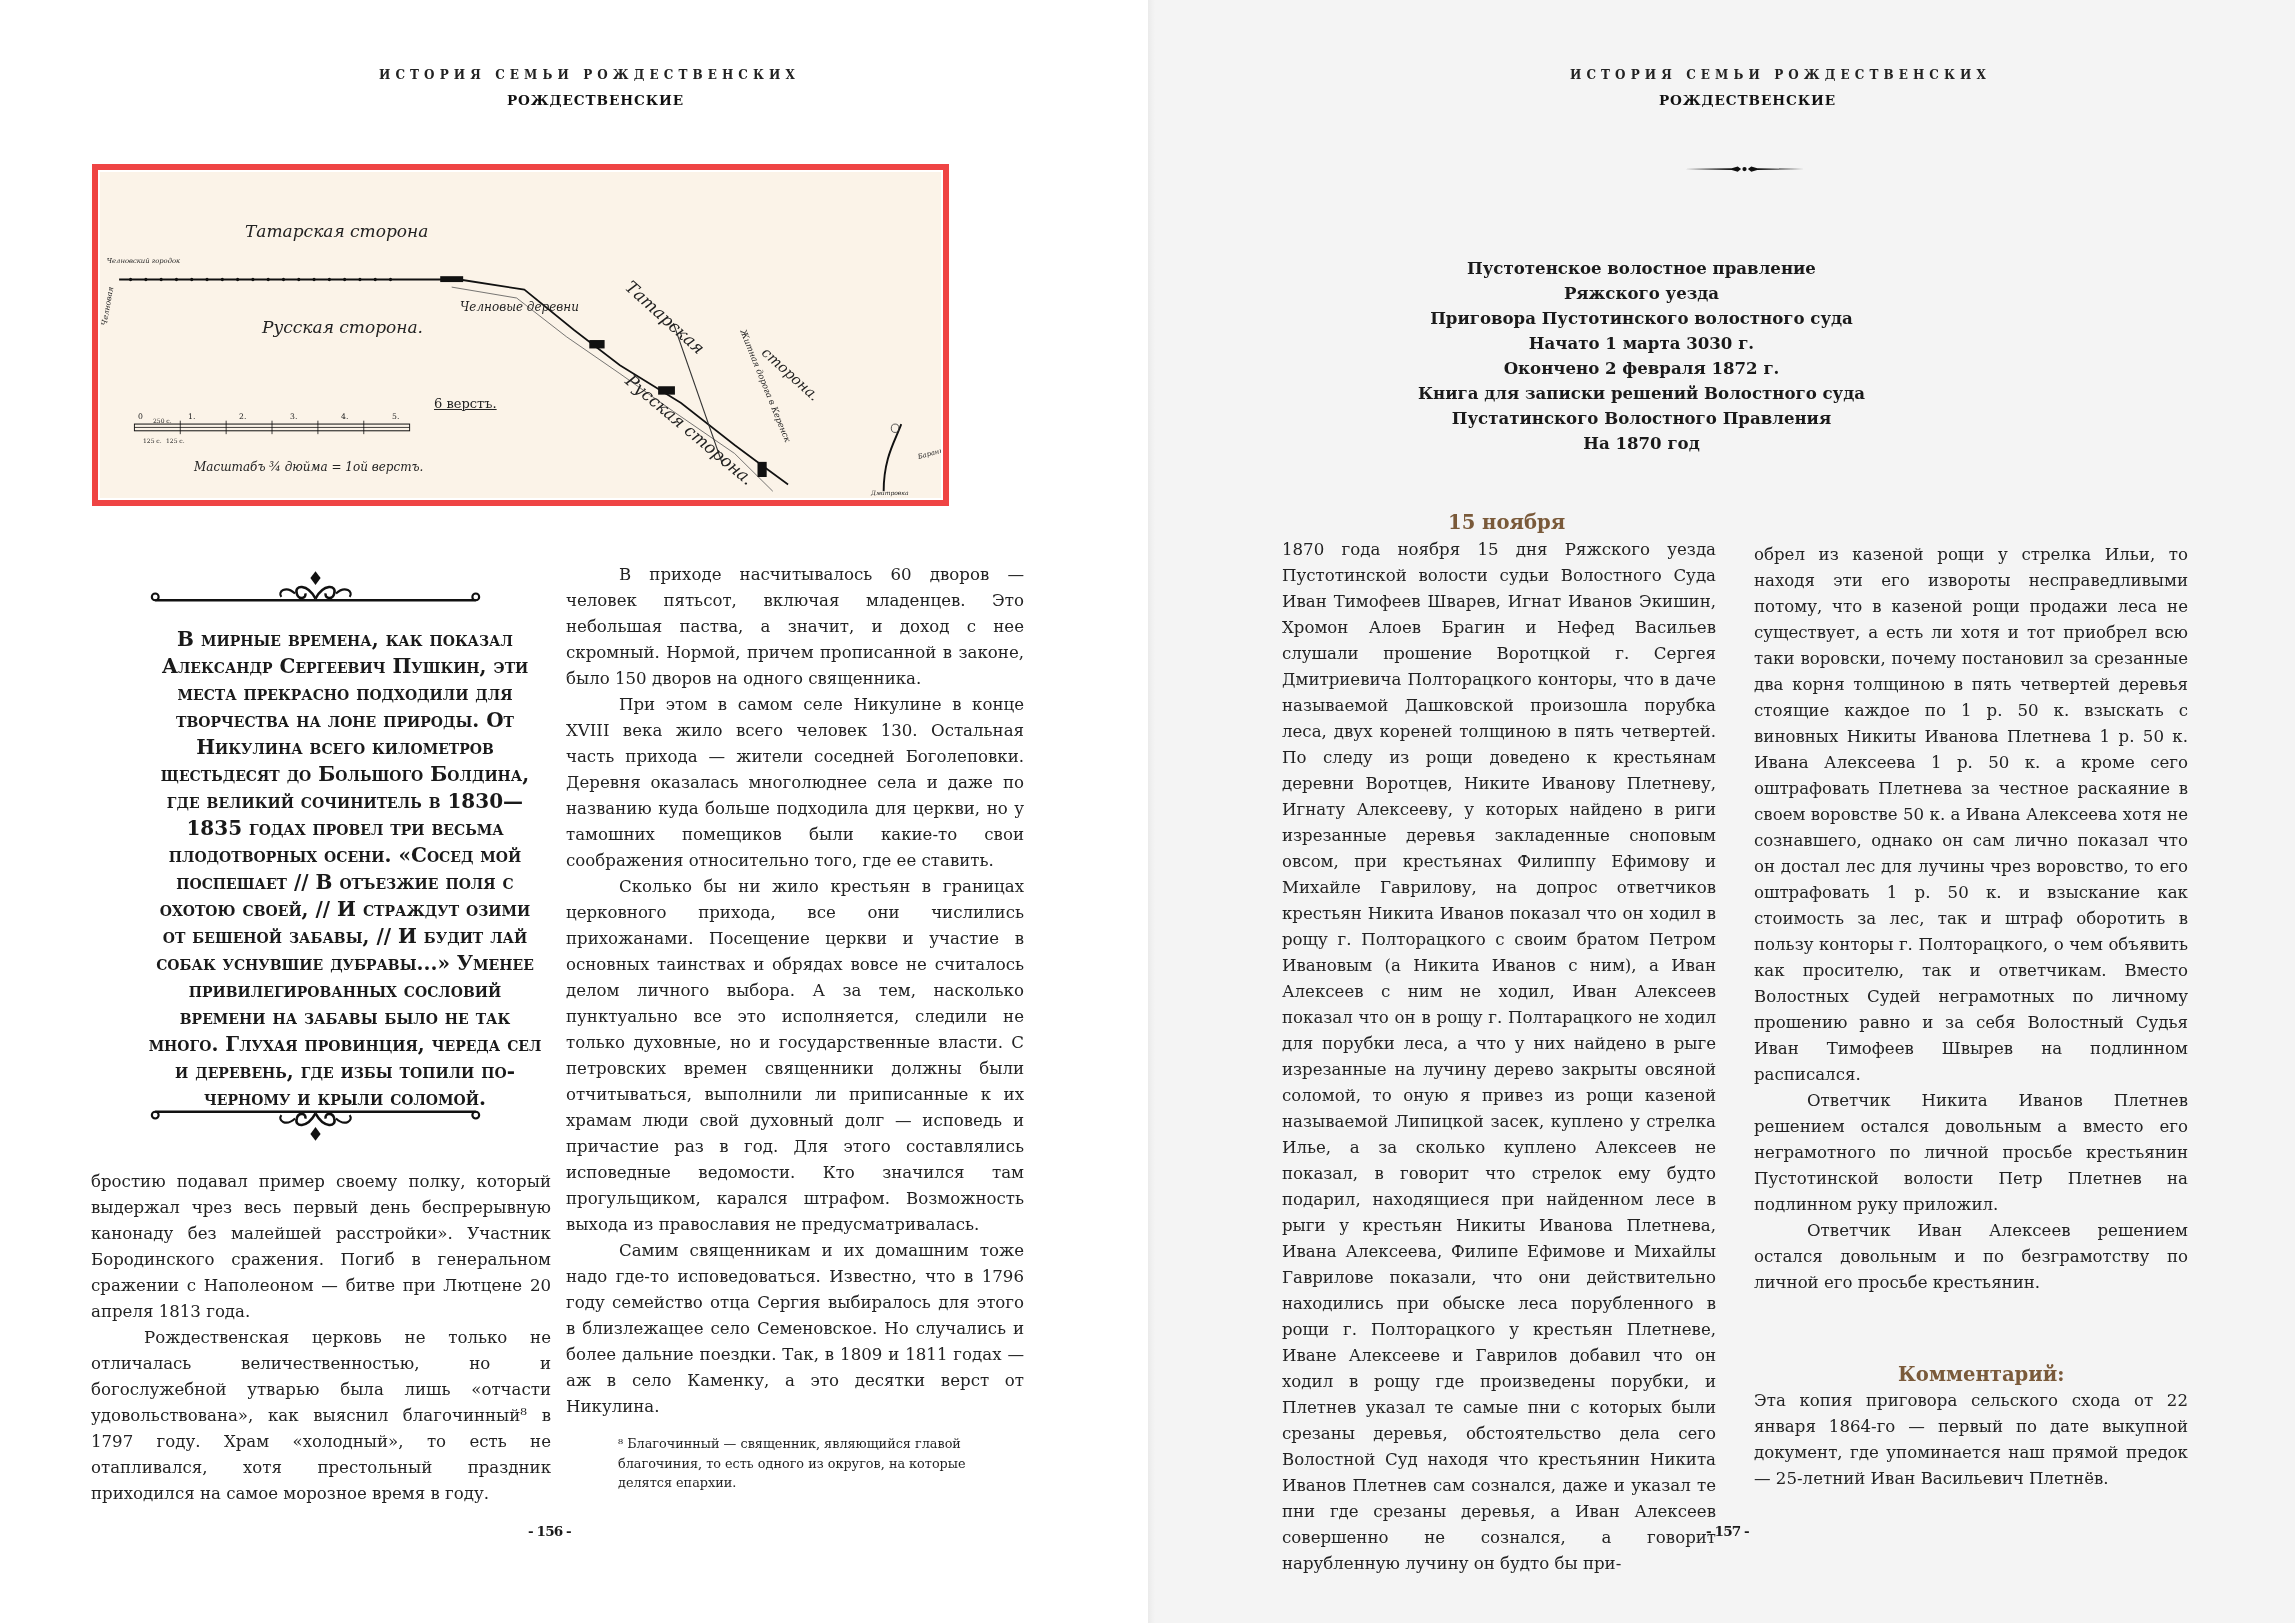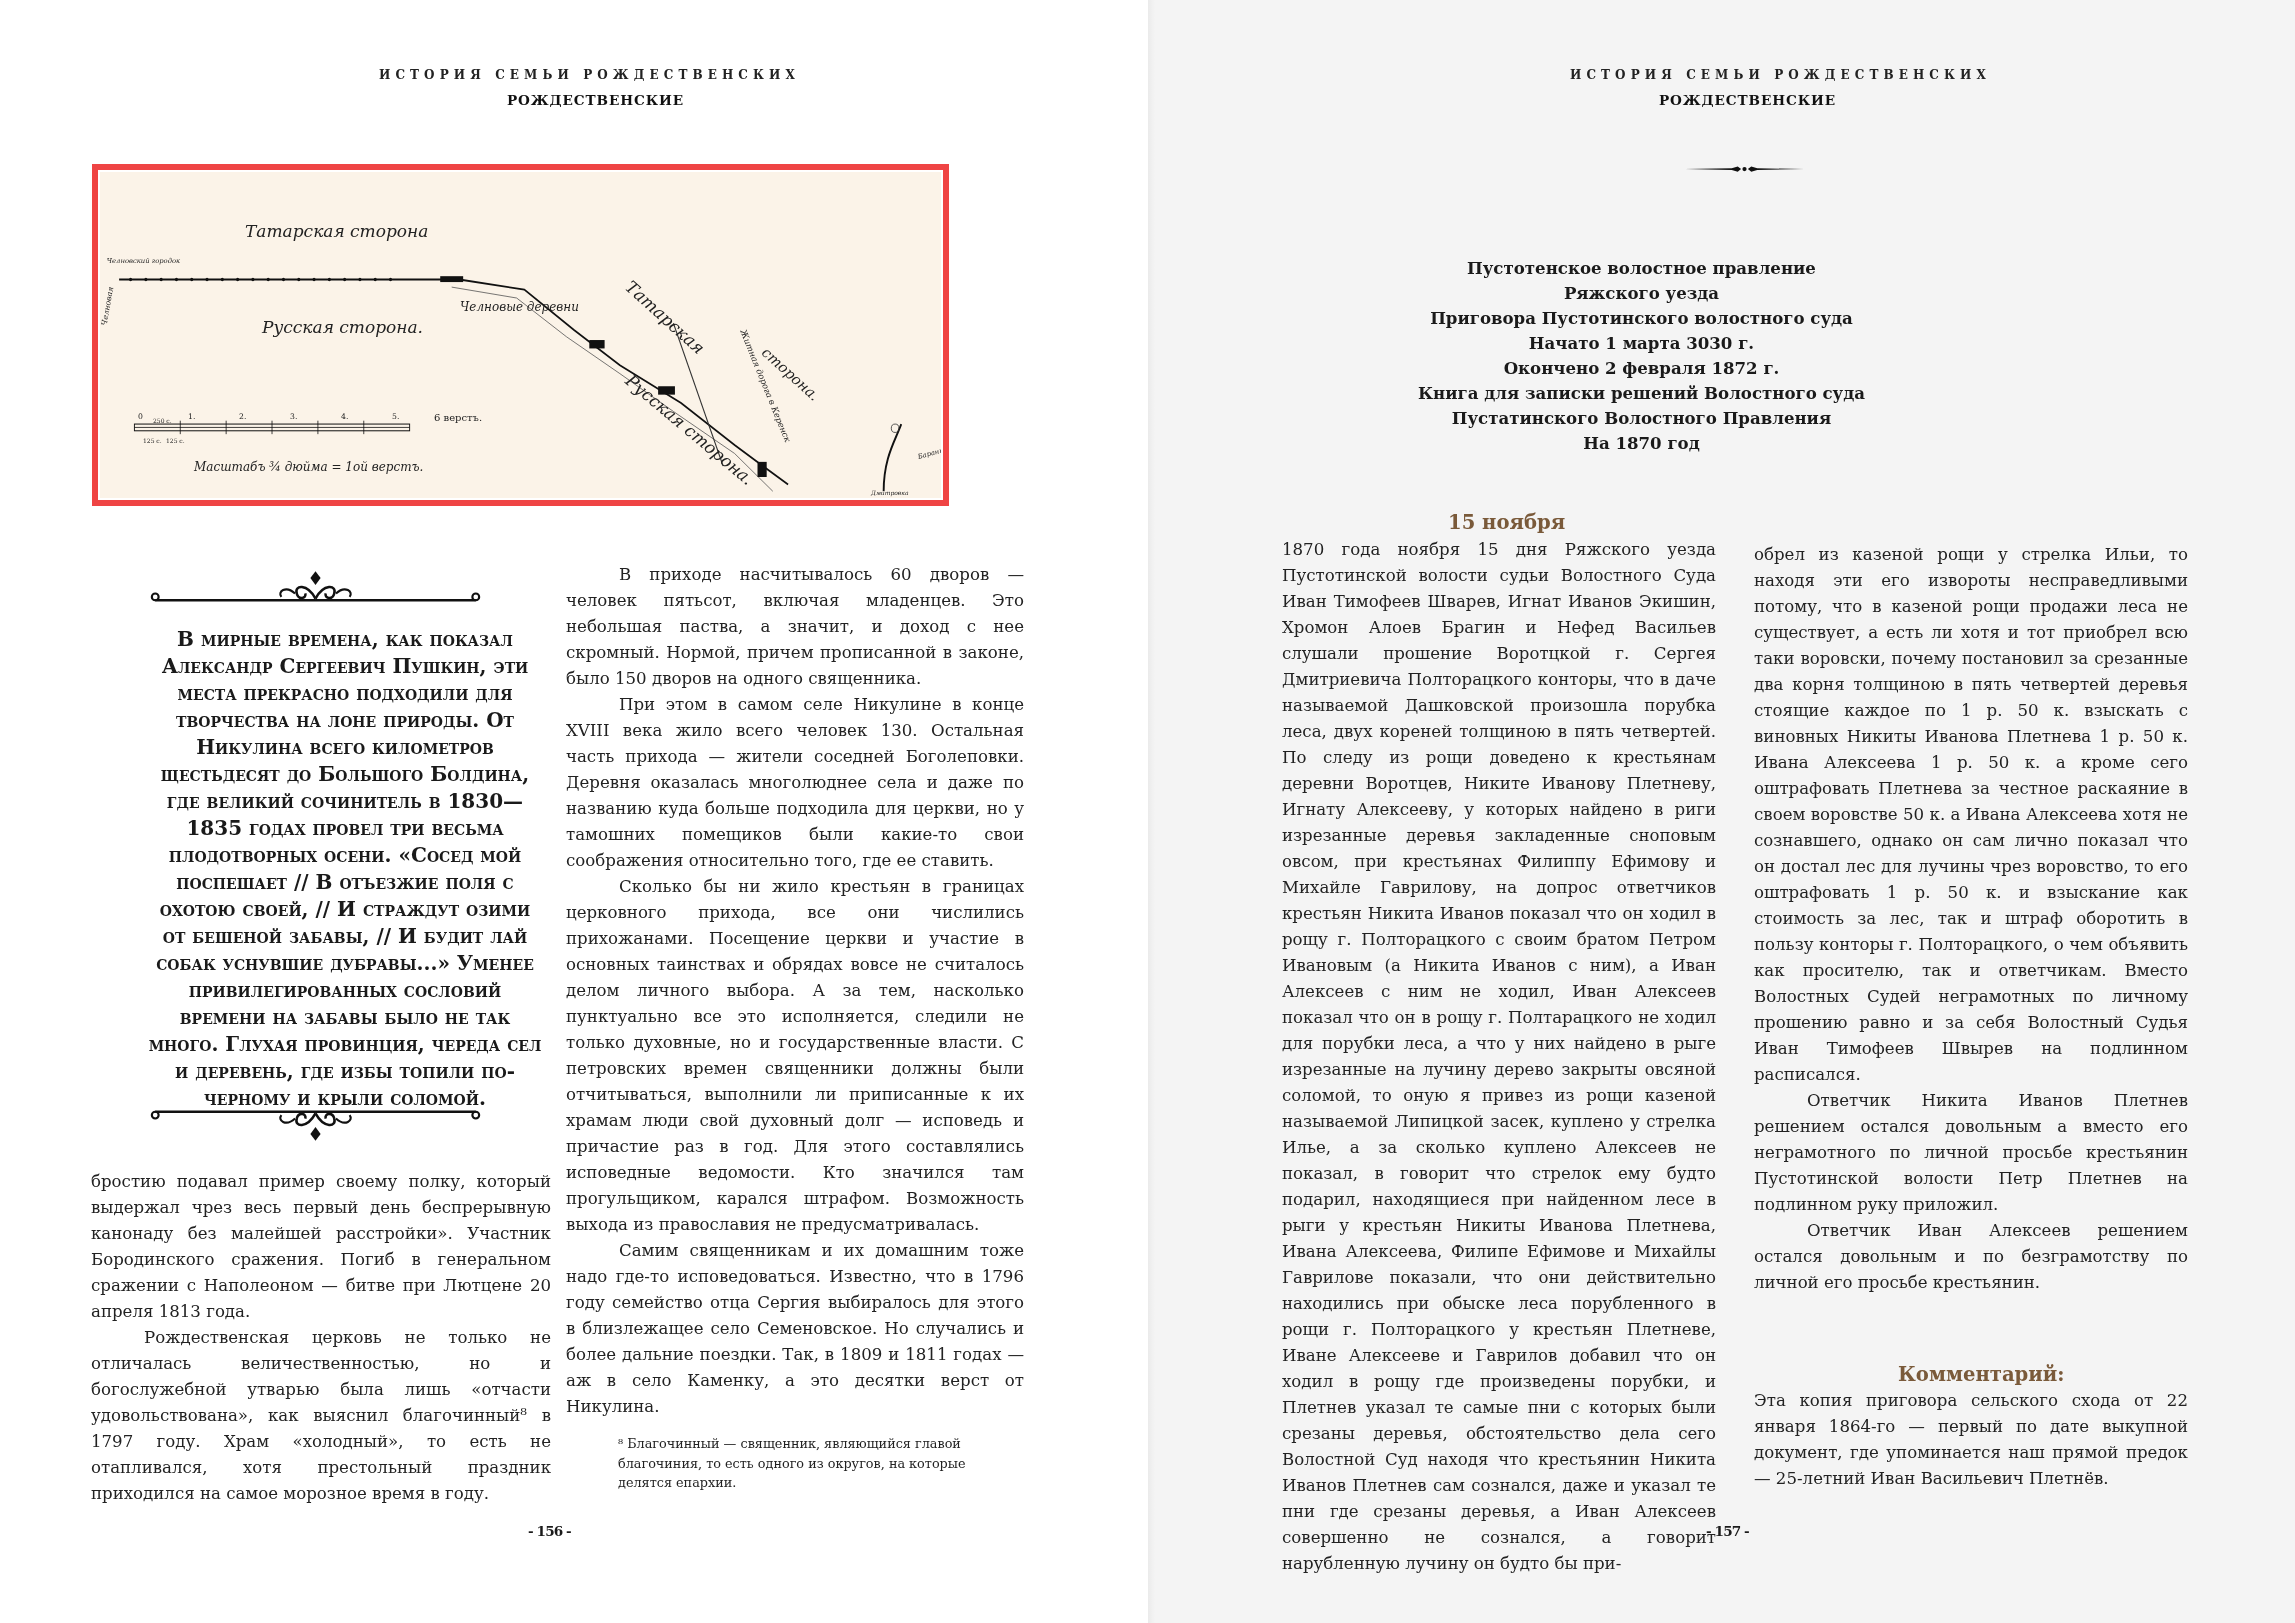--- a/index.html
+++ b/index.html
@@ -144,21 +144,21 @@
       <span class="map-label" style="left:860px;top:237px;font-size:6.8px;">Ст. Казанка</span>
       <span class="map-label" style="left:818px;top:281px;font-size:6.8px;transform:rotate(-15deg);">Баранка</span>
       <span class="map-label" style="left:771px;top:317px;font-size:6px;">Дмитровка</span>
       <span class="map-label" style="left:886px;top:281px;font-size:7.7px;transform:rotate(80deg);">Река Ворона</span>
       <span class="map-label" style="left:38px;top:240px;font-size:7.7px;font-style:normal;">0</span>
       <span class="map-label" style="left:88px;top:240px;font-size:7.7px;font-style:normal;">1.</span>
       <span class="map-label" style="left:139px;top:240px;font-size:7.7px;font-style:normal;">2.</span>
       <span class="map-label" style="left:190px;top:240px;font-size:7.7px;font-style:normal;">3.</span>
       <span class="map-label" style="left:241px;top:240px;font-size:7.7px;font-style:normal;">4.</span>
       <span class="map-label" style="left:292px;top:240px;font-size:7.7px;font-style:normal;">5.</span>
-      <span class="map-label" style="left:334px;top:240px;font-size:10px;font-style:normal;">6 верстъ.</span>
+      <span class="map-label" style="left:334px;top:224px;font-size:13px;font-style:normal;text-decoration:underline;">6 верстъ.</span>
       <span class="map-label" style="left:53px;top:245px;font-size:6px;font-style:normal;">250 с.</span>
       <span class="map-label" style="left:43px;top:265px;font-size:6px;font-style:normal;">125 с.</span>
       <span class="map-label" style="left:66px;top:265px;font-size:6px;font-style:normal;">125 с.</span>
       <span class="map-label" style="left:94px;top:288px;font-size:12px;">Масштабъ ¾ дюйма = 1ой верстъ.</span>
     </div>
   </div>
 
   <svg class="ornament" style="left:145px;top:566px;width:341px;height:43px;" viewBox="0 0 400 50">
     <line x1="12" y1="40" x2="388" y2="40" stroke="#111" stroke-width="3"></line>
     <circle cx="12" cy="36" r="4" fill="none" stroke="#111" stroke-width="2.5"></circle>

